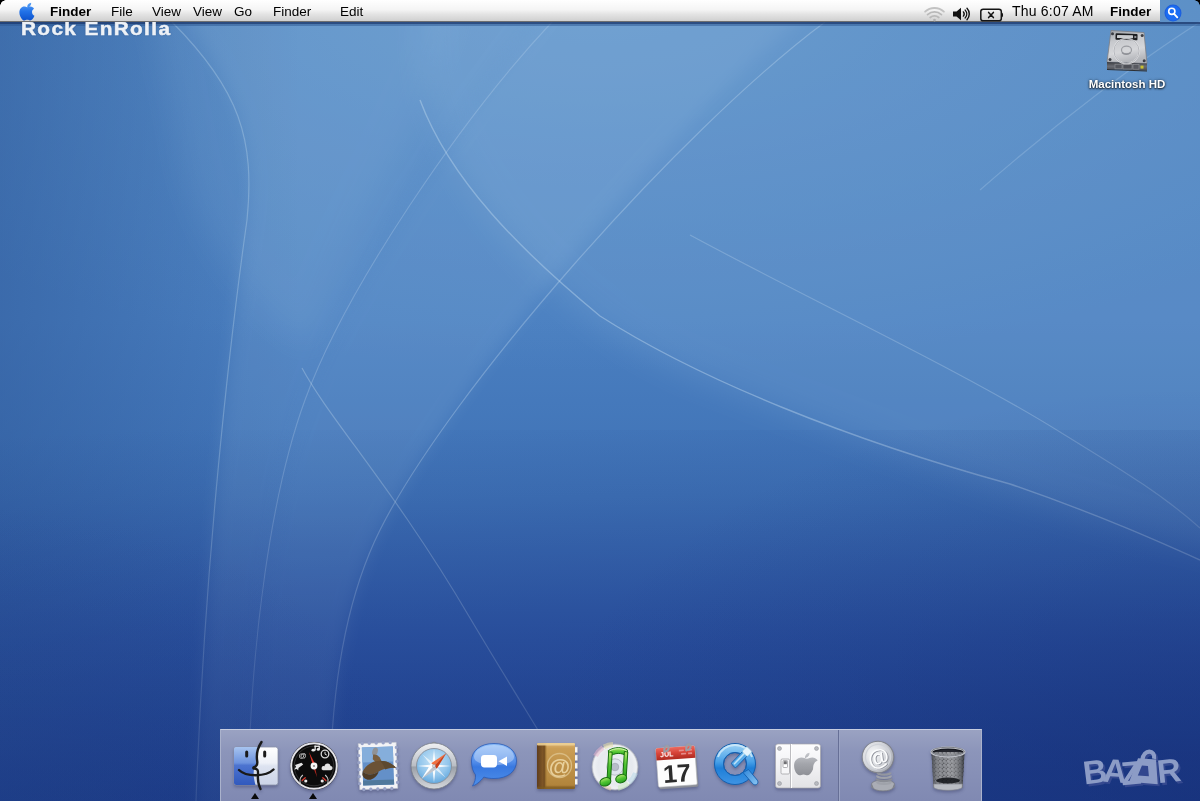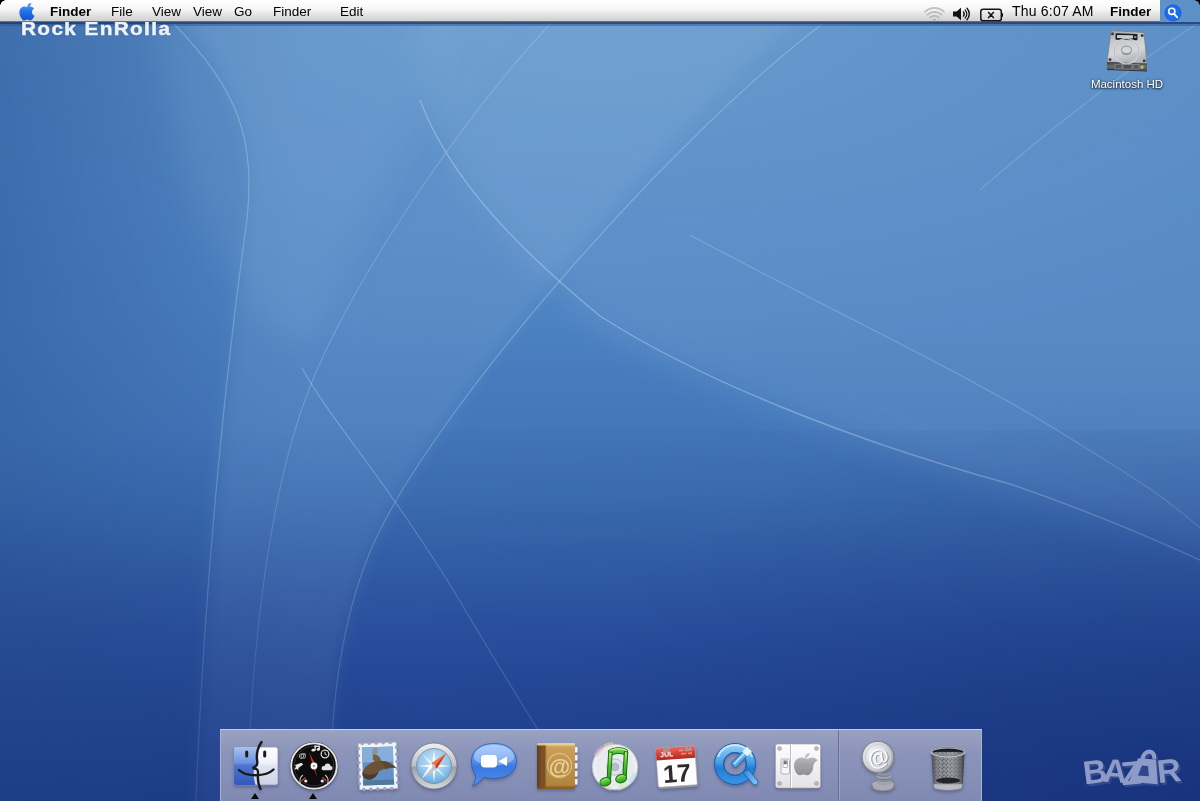--- a/index.html
+++ b/index.html
@@ -14,21 +14,21 @@
   .bold{font-weight:bold;}
   #corner-l,#corner-r{position:absolute;top:0;width:6px;height:6px;z-index:40;}
   #corner-l{left:0;background:radial-gradient(circle at 6px 6px,transparent 5.5px,#000 6px);}
   #corner-r{right:0;background:radial-gradient(circle at 0px 6px,transparent 5.5px,#000 6px);}
   
   #rock{position:absolute;left:21px;top:18px;font-size:20px;font-weight:bold;color:#eef2f7;z-index:20;
         text-shadow:0 1px 2px rgba(20,40,80,.5);letter-spacing:1.3px;-webkit-text-stroke:0.5px #eef2f7;transform:scale(1.04,0.92);transform-origin:0 0;}
   
   #hd{position:absolute;left:1103px;top:29px;z-index:10;}
   #hdlabel{position:absolute;left:1067px;top:78px;width:120px;text-align:center;z-index:10;
-    font-size:11.5px;font-weight:normal;color:#fff;
+    font-size:11.5px;font-weight:bold;color:#fff;
     text-shadow:0 1px 2px rgba(0,0,0,.85), 0 0 3px rgba(0,0,0,.55);}
   
   #dock{position:absolute;left:220px;top:729px;width:762px;height:72px;z-index:25;
     background:linear-gradient(#9aa2c2 0%,#8c95ba 30%,#8089b2 100%);
     border-top:1px solid #c6cde0;border-left:1px solid #aab2cc;border-right:1px solid #aab2cc;
     box-sizing:border-box;}
   .dicon{position:absolute;top:10px;filter:drop-shadow(0 2px 1.5px rgba(25,30,70,.3));}
   #sep{position:absolute;left:617px;top:0;width:2px;height:72px;
     background:linear-gradient(90deg,#666f96 0,#666f96 1px,#9aa3c4 1px);}
   .tri{position:absolute;top:63px;width:0;height:0;border-left:4.5px solid transparent;

